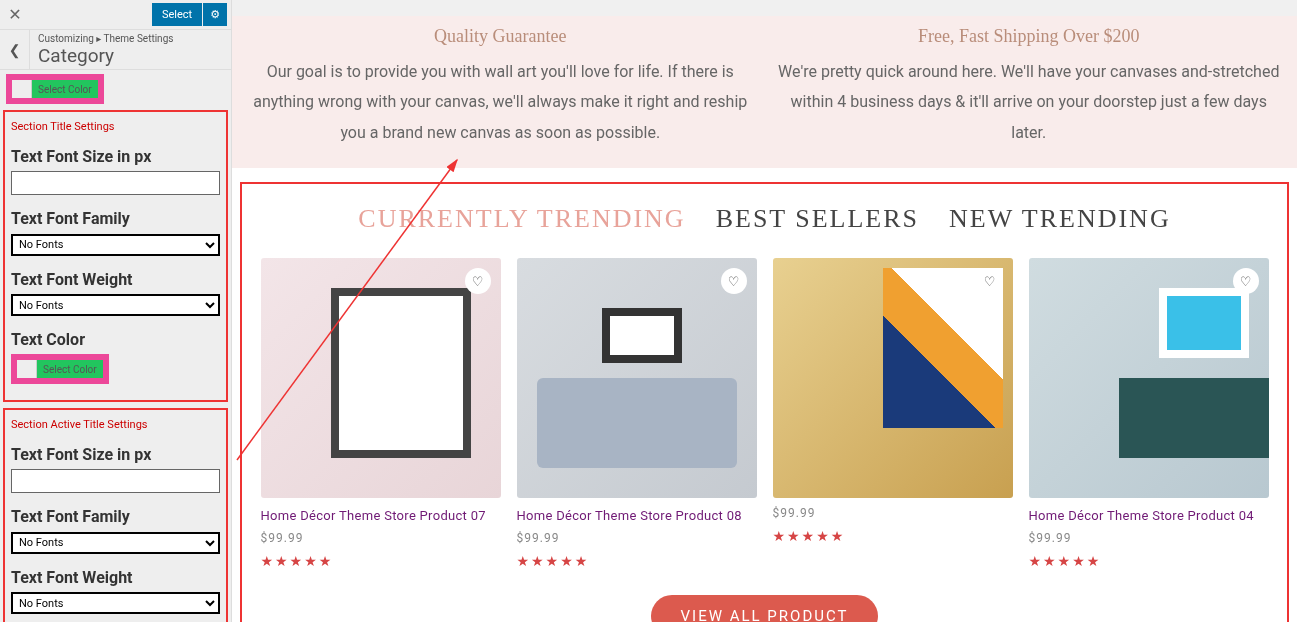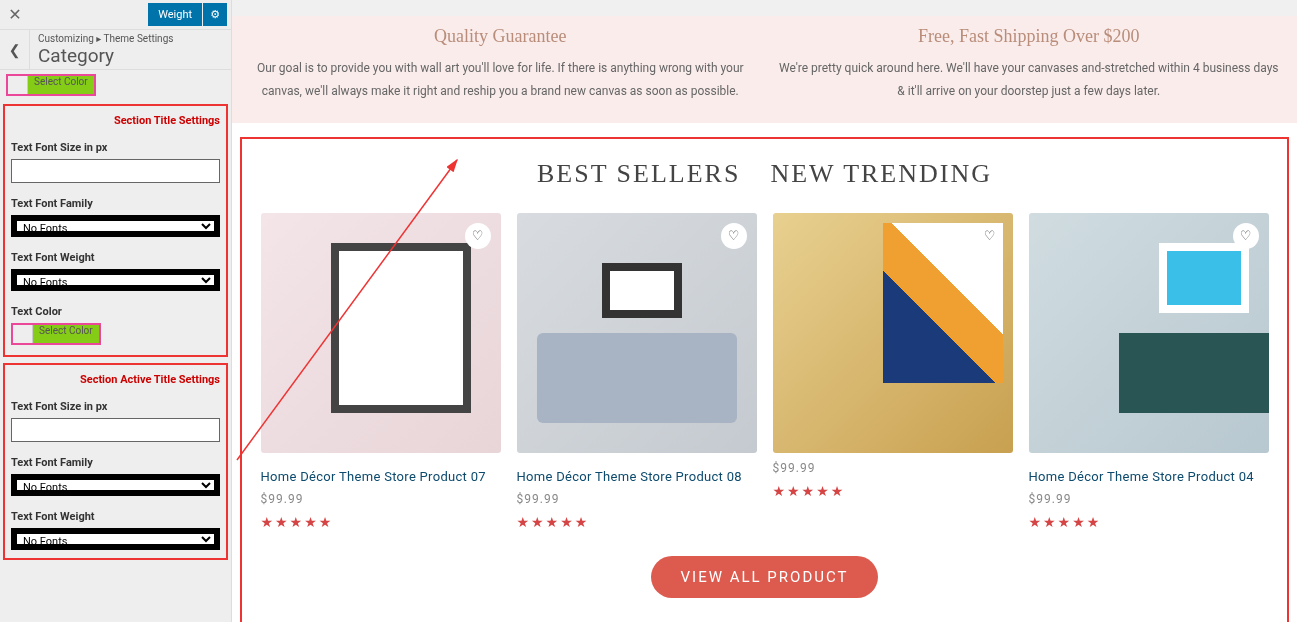--- a/index.html
+++ b/index.html
@@ -9,44 +9,44 @@
 .close-btn{width:30px;height:30px;display:flex;align-items:center;justify-content:center;font-size:16px;color:#666;cursor:pointer}
 .publish-group{display:flex;padding-right:4px}
 .publish-btn{background:#0073aa;color:#fff;border:none;padding:5px 10px;font-size:11px;cursor:pointer}
 .gear-btn{background:#0073aa;color:#fff;border:none;padding:5px 7px;font-size:11px;cursor:pointer;margin-left:1px}
 .nav-header{height:40px;display:flex;align-items:center;border-bottom:1px solid #ddd}
 .back-btn{width:30px;height:40px;display:flex;align-items:center;justify-content:center;border-right:1px solid #ddd;cursor:pointer;font-size:14px;color:#555}
 .nav-labels{padding-left:8px}
 .breadcrumb{font-size:10px;color:#555}
 .current-section{font-size:19px;color:#555}
 .partial-box{margin:4px 6px 0 6px}
-.select-color-btn{border:2px solid #ec4899;background:#84cc16;display:inline-flex;font-size:10px;color:#555;cursor:pointer}
+.select-color-btn{border:6px solid #ec4899;background:#22c55e;display:inline-flex;align-items:center;font-size:10px;color:#555;cursor:pointer}
 .color-swatch{width:20px;height:18px;background:#eee;border-right:1px solid #ccc}
 .color-label{padding:0 6px}
 .panel{border:2px solid #e33;margin:6px 3px;padding:8px 6px;background:#eee}
-.panel-title{color:#c00;font-size:11px;font-weight:700;text-align:right;margin-bottom:14px}
+.panel-title{color:#c00;font-size:11px;font-weight:400;text-align:left;margin-bottom:14px}
 .field{margin-bottom:14px}
-.field-label{font-size:11px;font-weight:700;color:#333;margin-bottom:5px;display:block}
+.field-label{font-size:16px;font-weight:700;color:#333;margin-bottom:5px;display:block}
 .text-input{width:100%;height:24px;border:1px solid #666;background:#fff;padding:2px 4px;font-size:11px}
-.select-input{width:100%;height:22px;border:6px solid #000000;background:#fff;font-size:11px;padding:0 2px}
+.select-input{width:100%;height:22px;border:2px solid #000000;background:#fff;font-size:11px;padding:0 2px}
 .preview{position:absolute;left:232px;top:16px;right:0;height:622px;background:#fff;overflow:hidden}
 .features{display:flex;background:#f9eceb;padding:10px 14px 20px;gap:20px}
 .feature{flex:1;text-align:center}
 .feature-title{font-family:Georgia,serif;color:#b98d7a;font-size:18px;margin-bottom:10px}
-.feature-text{font-size:12px;color:#666;line-height:1.9}
+.feature-text{font-size:16px;color:#666;line-height:1.9}
 .trending-section{border:2px solid #e33;margin:14px 8px 8px;padding:20px 10px 24px;position:relative}
 .tabs{display:flex;justify-content:center;gap:30px;margin-bottom:24px}
 .tab{font-family:Georgia,serif;font-size:26px;letter-spacing:2px;color:#444}
 .tab.active{color:#e8a39a;position:relative}
 .tab.active::before{content:"";position:absolute;left:-10px;right:-10px;top:8px;bottom:6px;background:#f6d5d0;z-index:-1}
 .products{display:flex;gap:16px;justify-content:center}
 .product{width:240px}
 .product-img{width:240px;height:240px;position:relative;background:#e8e8e8;border-radius:3px;overflow:hidden}
 .heart{position:absolute;top:10px;right:10px;width:26px;height:26px;background:#fff;border-radius:50%;display:flex;align-items:center;justify-content:center;font-size:13px;color:#555;cursor:pointer}
-.product-name{font-size:13px;color:#0c4a6e;margin-top:16px;letter-spacing:.3px}
+.product-name{font-size:13px;color:#701a75;margin-top:10px;letter-spacing:.3px}
 .product-price{font-size:12px;color:#888;margin-top:8px;letter-spacing:1px}
 .stars{color:#d64545;font-size:14px;margin-top:8px;letter-spacing:2px}
 .view-all{display:block;margin:26px auto 0;background:#dc5a4e;color:#fff;border:none;padding:12px 30px;font-size:15px;letter-spacing:2px;border-radius:22px;cursor:pointer}
 .arrow-line{position:absolute;pointer-events:none;z-index:10}
 
 .img1{background:linear-gradient(135deg,#f3e5e8,#e8d5d8)}
 .img2{background:linear-gradient(135deg,#d8dce0,#c5cad0)}
 .img3{background:linear-gradient(135deg,#e8d090,#c8a050)}
 .img4{background:linear-gradient(135deg,#d0dce0,#b8c8d0)}
 .frame{position:absolute;background:#fff;border:8px solid #555}
@@ -57,21 +57,21 @@
 .img4 .frame{left:130px;top:30px;width:90px;height:70px;border-color:#fff;background:#3ac0e8}
 .headboard{position:absolute;bottom:40px;left:90px;right:0;height:80px;background:#2a5555}
 </style>
 </head>
 <body>
 
 <div class="sidebar">
   <div class="top-bar">
     <div class="close-btn">✕</div>
     <div class="publish-group">
-      <button class="publish-btn">Weight</button>
+      <button class="publish-btn">Select</button>
       <button class="gear-btn">⚙</button>
     </div>
   </div>
   <div class="nav-header">
     <div class="back-btn">❮</div>
     <div class="nav-labels">
       <div class="breadcrumb">Customizing ▸ Theme Settings</div>
       <div class="current-section">Category</div>
     </div>
   </div>
@@ -90,21 +90,21 @@
       <input class="text-input" value="" style="">
     </div>
     <div class="field">
       <label class="field-label">Text Font Family</label>
       <select class="select-input"><option>No Fonts</option></select>
     </div>
     <div class="field">
       <label class="field-label">Text Font Weight</label>
       <select class="select-input"><option>No Fonts</option></select>
     </div>
-    <div class="field" style="margin-bottom:0">
+    <div class="field" style="margin-bottom:8px">
       <label class="field-label">Text Color</label>
       <div class="select-color-btn">
         <span class="color-swatch"></span>
         <span class="color-label">Select Color</span>
       </div>
     </div>
   </div>
 
   <div class="panel">
     <div class="panel-title">Section Active Title Settings</div>
@@ -130,20 +130,21 @@
       <div class="feature-text">Our goal is to provide you with wall art you'll love for life. If there is anything wrong with your canvas, we'll always make it right and reship you a brand new canvas as soon as possible.</div>
     </div>
     <div class="feature">
       <div class="feature-title">Free, Fast Shipping Over $200</div>
       <div class="feature-text">We're pretty quick around here. We'll have your canvases and-stretched within 4 business days &amp; it'll arrive on your doorstep just a few days later.</div>
     </div>
   </div>
 
   <div class="trending-section">
     <div class="tabs">
+      <div class="tab active">CURRENTLY TRENDING</div>
       <div class="tab">BEST SELLERS</div>
       <div class="tab">NEW TRENDING</div>
     </div>
 
     <div class="products">
       <div class="product">
         <div class="product-img img1">
             <div class="frame"></div>
             <div class="heart">♡</div>
           </div>

